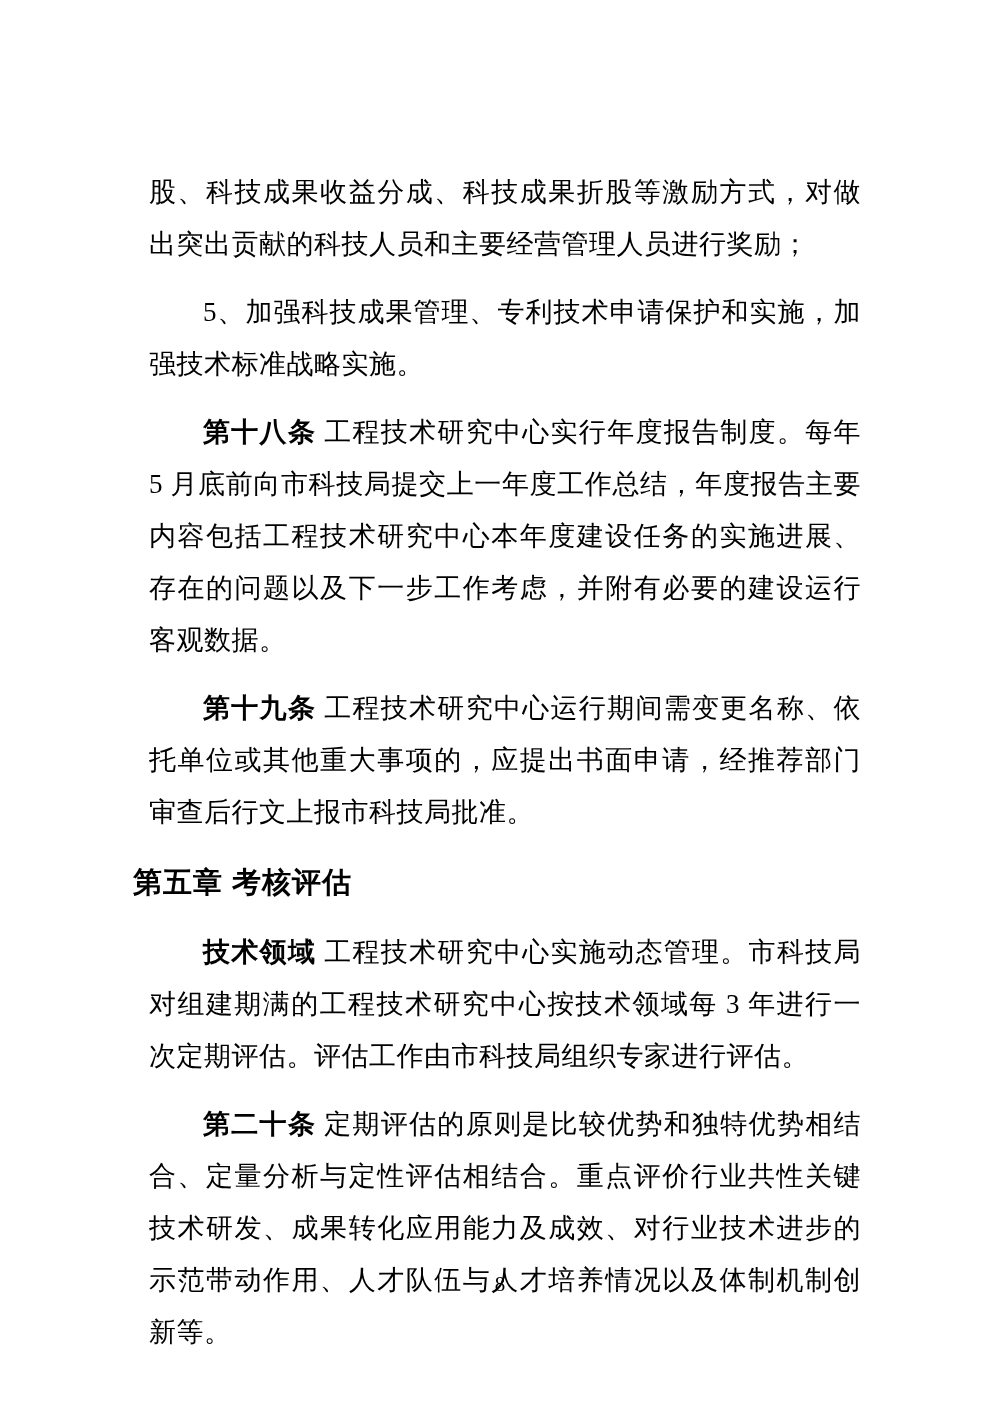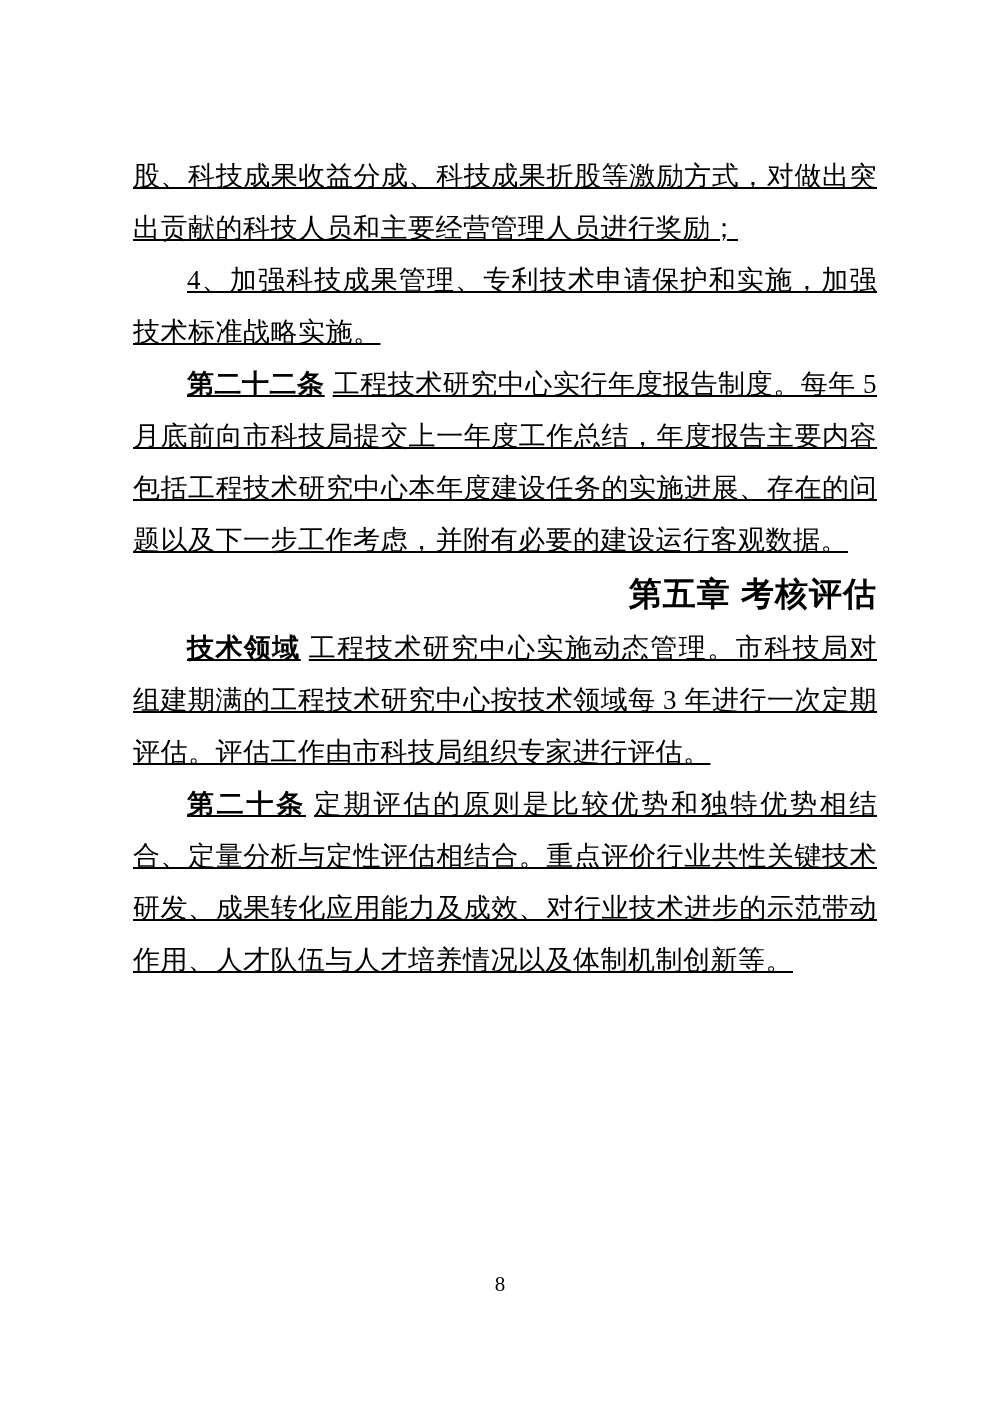--- a/index.html
+++ b/index.html
@@ -16,38 +16,37 @@
     overflow: hidden;
     font-family: "Liberation Serif", serif;
   }
   .content {
     position: absolute;
     left: 133px;
     top: 150px;
     width: 744px;
   }
   p.body-para {
-    margin: 0;
+    margin: 16px;
     font-size: 27px;
     line-height: 52px;
     letter-spacing: 0.5px;
     text-align: justify;
     color: #000000;
-    text-decoration: underline;
   }
   p.indent {
     text-indent: 2em;
   }
   p.heading {
     margin: 0;
     font-family: "Liberation Sans", sans-serif;
     font-weight: bold;
-    font-size: 33px;
+    font-size: 29px;
     line-height: 56px;
-    text-align: right;
+    text-align: left;
     text-indent: 0;
     letter-spacing: 1px;
   }
   .term {
     font-weight: bold;
     margin-right: 8px;
   }
   .term:empty {
     display: none;
     margin: 0;
@@ -65,24 +64,25 @@
   }
 </style>
 </head>
 <body>
 
 <div class="page">
   <div class="content">
 
     <p class="body-para"><span>股、科技成果收益分成、科技成果折股等激励方式，对做出突出贡献的科技人员和主要经营管理人员进行奖励；</span></p>
 
-    <p class="body-para indent"><span>4、加强科技成果管理、专利技术申请保护和实施，加强技术标准战略实施。</span></p>
+    <p class="body-para indent"><span>5、加强科技成果管理、专利技术申请保护和实施，加强技术标准战略实施。</span></p>
 
-    <p class="body-para indent"><span class="term">第二十二条</span><span>工程技术研究中心实行年度报告制度。每年 5 月底前向市科技局提交上一年度工作总结，年度报告主要内容包括工程技术研究中心本年度建设任务的实施进展、存在的问题以及下一步工作考虑，并附有必要的建设运行客观数据。</span></p>
+    <p class="body-para indent"><span class="term">第十八条</span><span>工程技术研究中心实行年度报告制度。每年 5 月底前向市科技局提交上一年度工作总结，年度报告主要内容包括工程技术研究中心本年度建设任务的实施进展、存在的问题以及下一步工作考虑，并附有必要的建设运行客观数据。</span></p>
 
+    <p class="body-para indent"><span class="term">第十九条</span><span>工程技术研究中心运行期间需变更名称、依托单位或其他重大事项的，应提出书面申请，经推荐部门审查后行文上报市科技局批准。</span></p>
 
 
     <p class="heading"><span>第五章 考核评估</span></p>
 
     <p class="body-para indent"><span class="term">技术领域</span><span>工程技术研究中心实施动态管理。市科技局对组建期满的工程技术研究中心按技术领域每 3 年进行一次定期评估。评估工作由市科技局组织专家进行评估。</span></p>
 
     <p class="body-para indent"><span class="term">第二十条</span><span>定期评估的原则是比较优势和独特优势相结合、定量分析与定性评估相结合。重点评价行业共性关键技术研发、成果转化应用能力及成效、对行业技术进步的示范带动作用、人才队伍与人才培养情况以及体制机制创新等。</span></p>
 
   </div>
 

